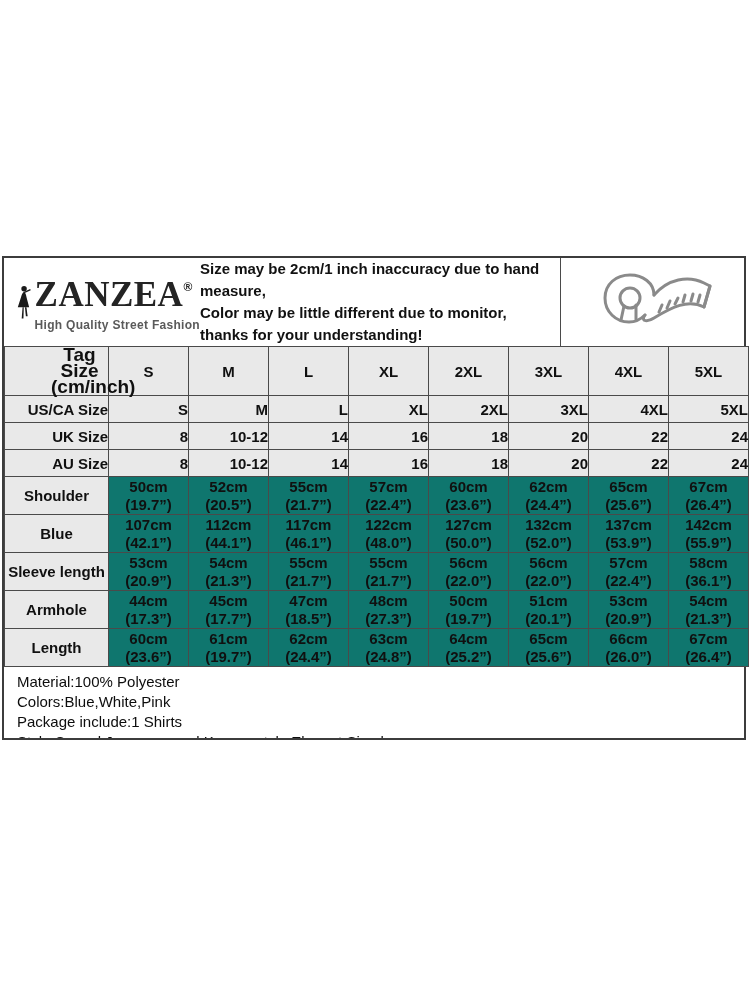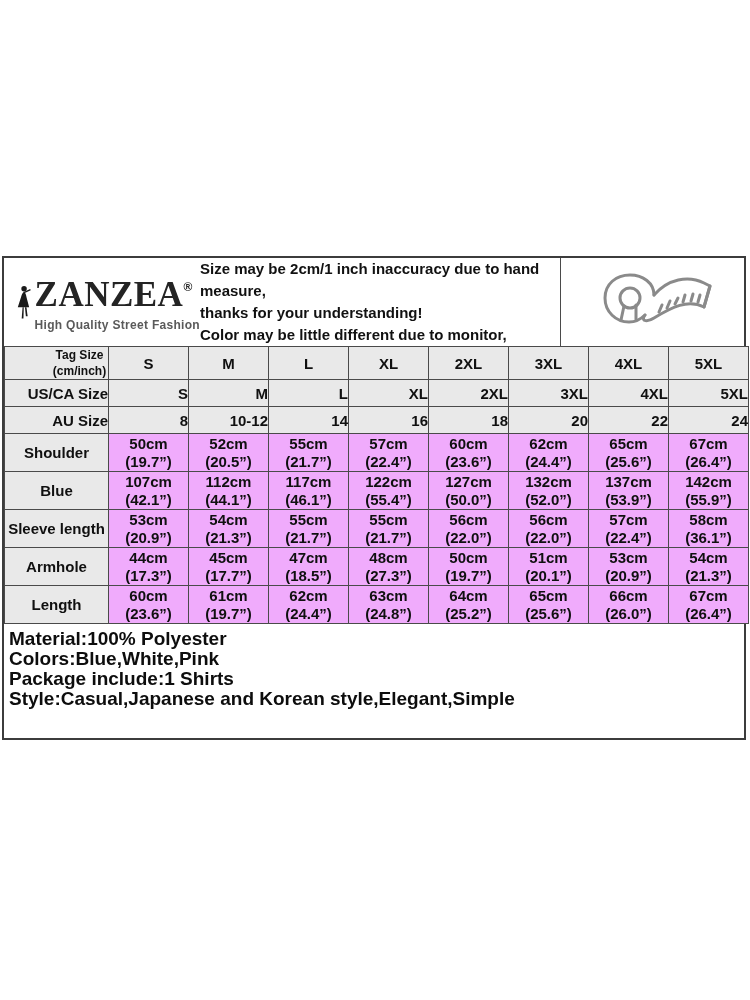--- a/index.html
+++ b/index.html
@@ -28,27 +28,27 @@
     display:flex;align-items:center;justify-content:center;
   }
   
   table.size-table{width:100%;border-collapse:collapse;table-layout:fixed;flex:0 0 auto;}
   .size-table th,.size-table td{
     border:1.5px solid #4a4a4a;text-align:center;vertical-align:middle;
     font-weight:bold;padding:0;font-size:15px;color:#101010;
   }
   .size-table th{background:#e9e9e9;}
   tr.r-tag  td{height:31px;background:#e9e9e9;}
-  tr.r-tag  th{height:31px;line-height:16px;font-size:12px;padding-left:46px;}
+  tr.r-tag  th{height:31px;line-height:16px;font-size:19px;padding-left:46px;}
   tr.r-size td,tr.r-size th{height:26px;text-align:right;}
   tr.r-size td{background:#e9e9e9;}
   tr.r-meas td,tr.r-meas th{height:37px;}
-  tr.r-meas td{background:#f0abfc;line-height:18px;}
+  tr.r-meas td{background:#0f766e;line-height:18px;}
   
-  .details{flex:1;padding:5px 6px 0 5px;font-size:19px;font-weight:bold;line-height:20px;color:#0d0d0d;overflow:hidden;}
+  .details{flex:1;padding:5px 6px 0 13px;font-size:15px;font-weight:normal;line-height:20px;color:#0d0d0d;overflow:hidden;}
 </style>
 </head>
 <body>
 
 <div class="page">
   <div class="panel">
 
     <div class="header">
       <div class="logo">
         <svg width="26" height="58" viewBox="0 0 26 58">
@@ -61,22 +61,22 @@
           </g>
         </svg>
         <div class="logo-txt">
           <div class="brand-row"><span>ZANZEA</span><span class="reg">®</span></div>
           <div class="tagline">High Quality Street Fashion</div>
         </div>
       </div>
 
       <div class="disclaimer">
         <div>Size may be 2cm/1 inch inaccuracy due to hand measure,</div>
+        <div>Color may be little different due to monitor,</div>
         <div>thanks for your understanding!</div>
-        <div>Color may be little different due to monitor,</div>
       </div>
 
       <div class="tape-cell">
         <svg width="126" height="62" viewBox="0 0 126 62" fill="none" stroke="#8a8a8a" stroke-width="3" stroke-linecap="round" stroke-linejoin="round">
           <path d="M64 24 C64 12 53 4 40 4 C26 4 15 13 15 27 C15 41 26 51 39 51 C45 51 51 48 55 44"></path>
           <ellipse cx="40" cy="27" rx="10" ry="10"></ellipse>
           <path d="M34 35 L31 49"></path>
           <path d="M46 34 L46 48"></path>
           <path d="M64 24 C78 8 98 4 114 12 L120 15 L114 36 C98 28 82 36 64 47 C58 51 50 51 55 44"></path>
           <path d="M120 15 L114 36"></path>
@@ -115,20 +115,31 @@
             <td>S</td>
             <td>M</td>
             <td>L</td>
             <td>XL</td>
             <td>2XL</td>
             <td>3XL</td>
             <td>4XL</td>
             <td>5XL</td>
           </tr>
           <tr class="r-size">
+            <th>UK Size</th>
+            <td>8</td>
+            <td>10-12</td>
+            <td>14</td>
+            <td>16</td>
+            <td>18</td>
+            <td>20</td>
+            <td>22</td>
+            <td>24</td>
+          </tr>
+          <tr class="r-size">
             <th>AU Size</th>
             <td>8</td>
             <td>10-12</td>
             <td>14</td>
             <td>16</td>
             <td>18</td>
             <td>20</td>
             <td>22</td>
             <td>24</td>
           </tr>
@@ -176,21 +187,21 @@
             <td>
               <div>112cm</div>
               <div>(44.1”)</div>
             </td>
             <td>
               <div>117cm</div>
               <div>(46.1”)</div>
             </td>
             <td>
               <div>122cm</div>
-              <div>(55.4”)</div>
+              <div>(48.0”)</div>
             </td>
             <td>
               <div>127cm</div>
               <div>(50.0”)</div>
             </td>
             <td>
               <div>132cm</div>
               <div>(52.0”)</div>
             </td>
             <td>

